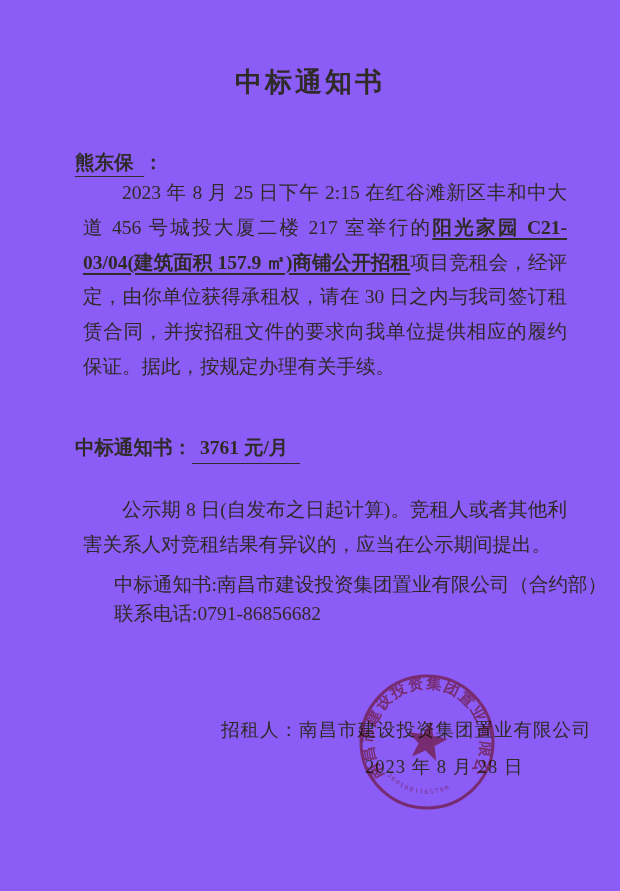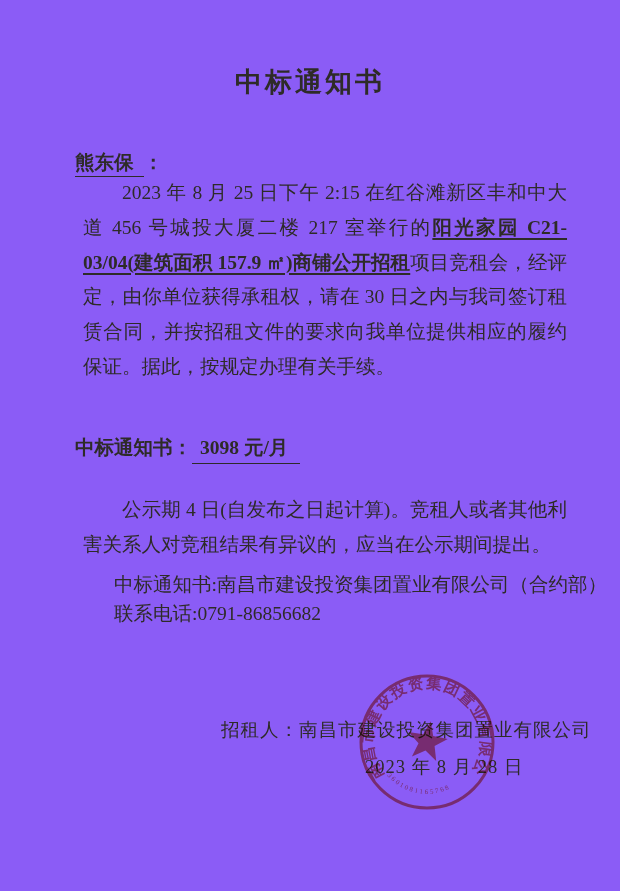--- a/index.html
+++ b/index.html
@@ -82,23 +82,23 @@
 <body>
 
 <div class="page">
 
   <div class="doc-title">中标通知书</div>
 
   <div class="recipient"><span class="uname">熊东保</span><span>：</span></div>
 
   <div id="p1" class="body-par"><span>2023 年 8 月 25 日下午 2:15 在红谷滩新区丰和中大道 456 号城投大厦二楼 217 室举行的</span><span class="hl">阳光家园 C21-03/04(建筑面积 157.9 ㎡)商铺公开招租</span><span>项目竞租会，经评定，由你单位获得承租权，请在 30 日之内与我司签订租赁合同，并按招租文件的要求向我单位提供相应的履约保证。据此，按规定办理有关手续。</span></div>
 
-  <div class="result-line"><span>中标通知书：</span><span class="uval">3098 元/月</span></div>
+  <div class="result-line"><span>中标通知书：</span><span class="uval">3761 元/月</span></div>
 
-  <div id="p2" class="body-par">公示期 4 日(自发布之日起计算)。竞租人或者其他利害关系人对竞租结果有异议的，应当在公示期间提出。</div>
+  <div id="p2" class="body-par">公示期 8 日(自发布之日起计算)。竞租人或者其他利害关系人对竞租结果有异议的，应当在公示期间提出。</div>
 
   <div id="supervisor" class="plain-line">中标通知书:南昌市建设投资集团置业有限公司（合约部）</div>
 
   <div id="phone" class="plain-line">联系电话:0791-86856682</div>
 
   <div id="lessor" class="sig-line">招租人：南昌市建设投资集团置业有限公司</div>
 
   <div id="sigdate" class="sig-line">2023 年 8 月 28 日</div>
 
   <svg class="stamp" viewBox="0 0 150 150" xmlns="http://www.w3.org/2000/svg">

